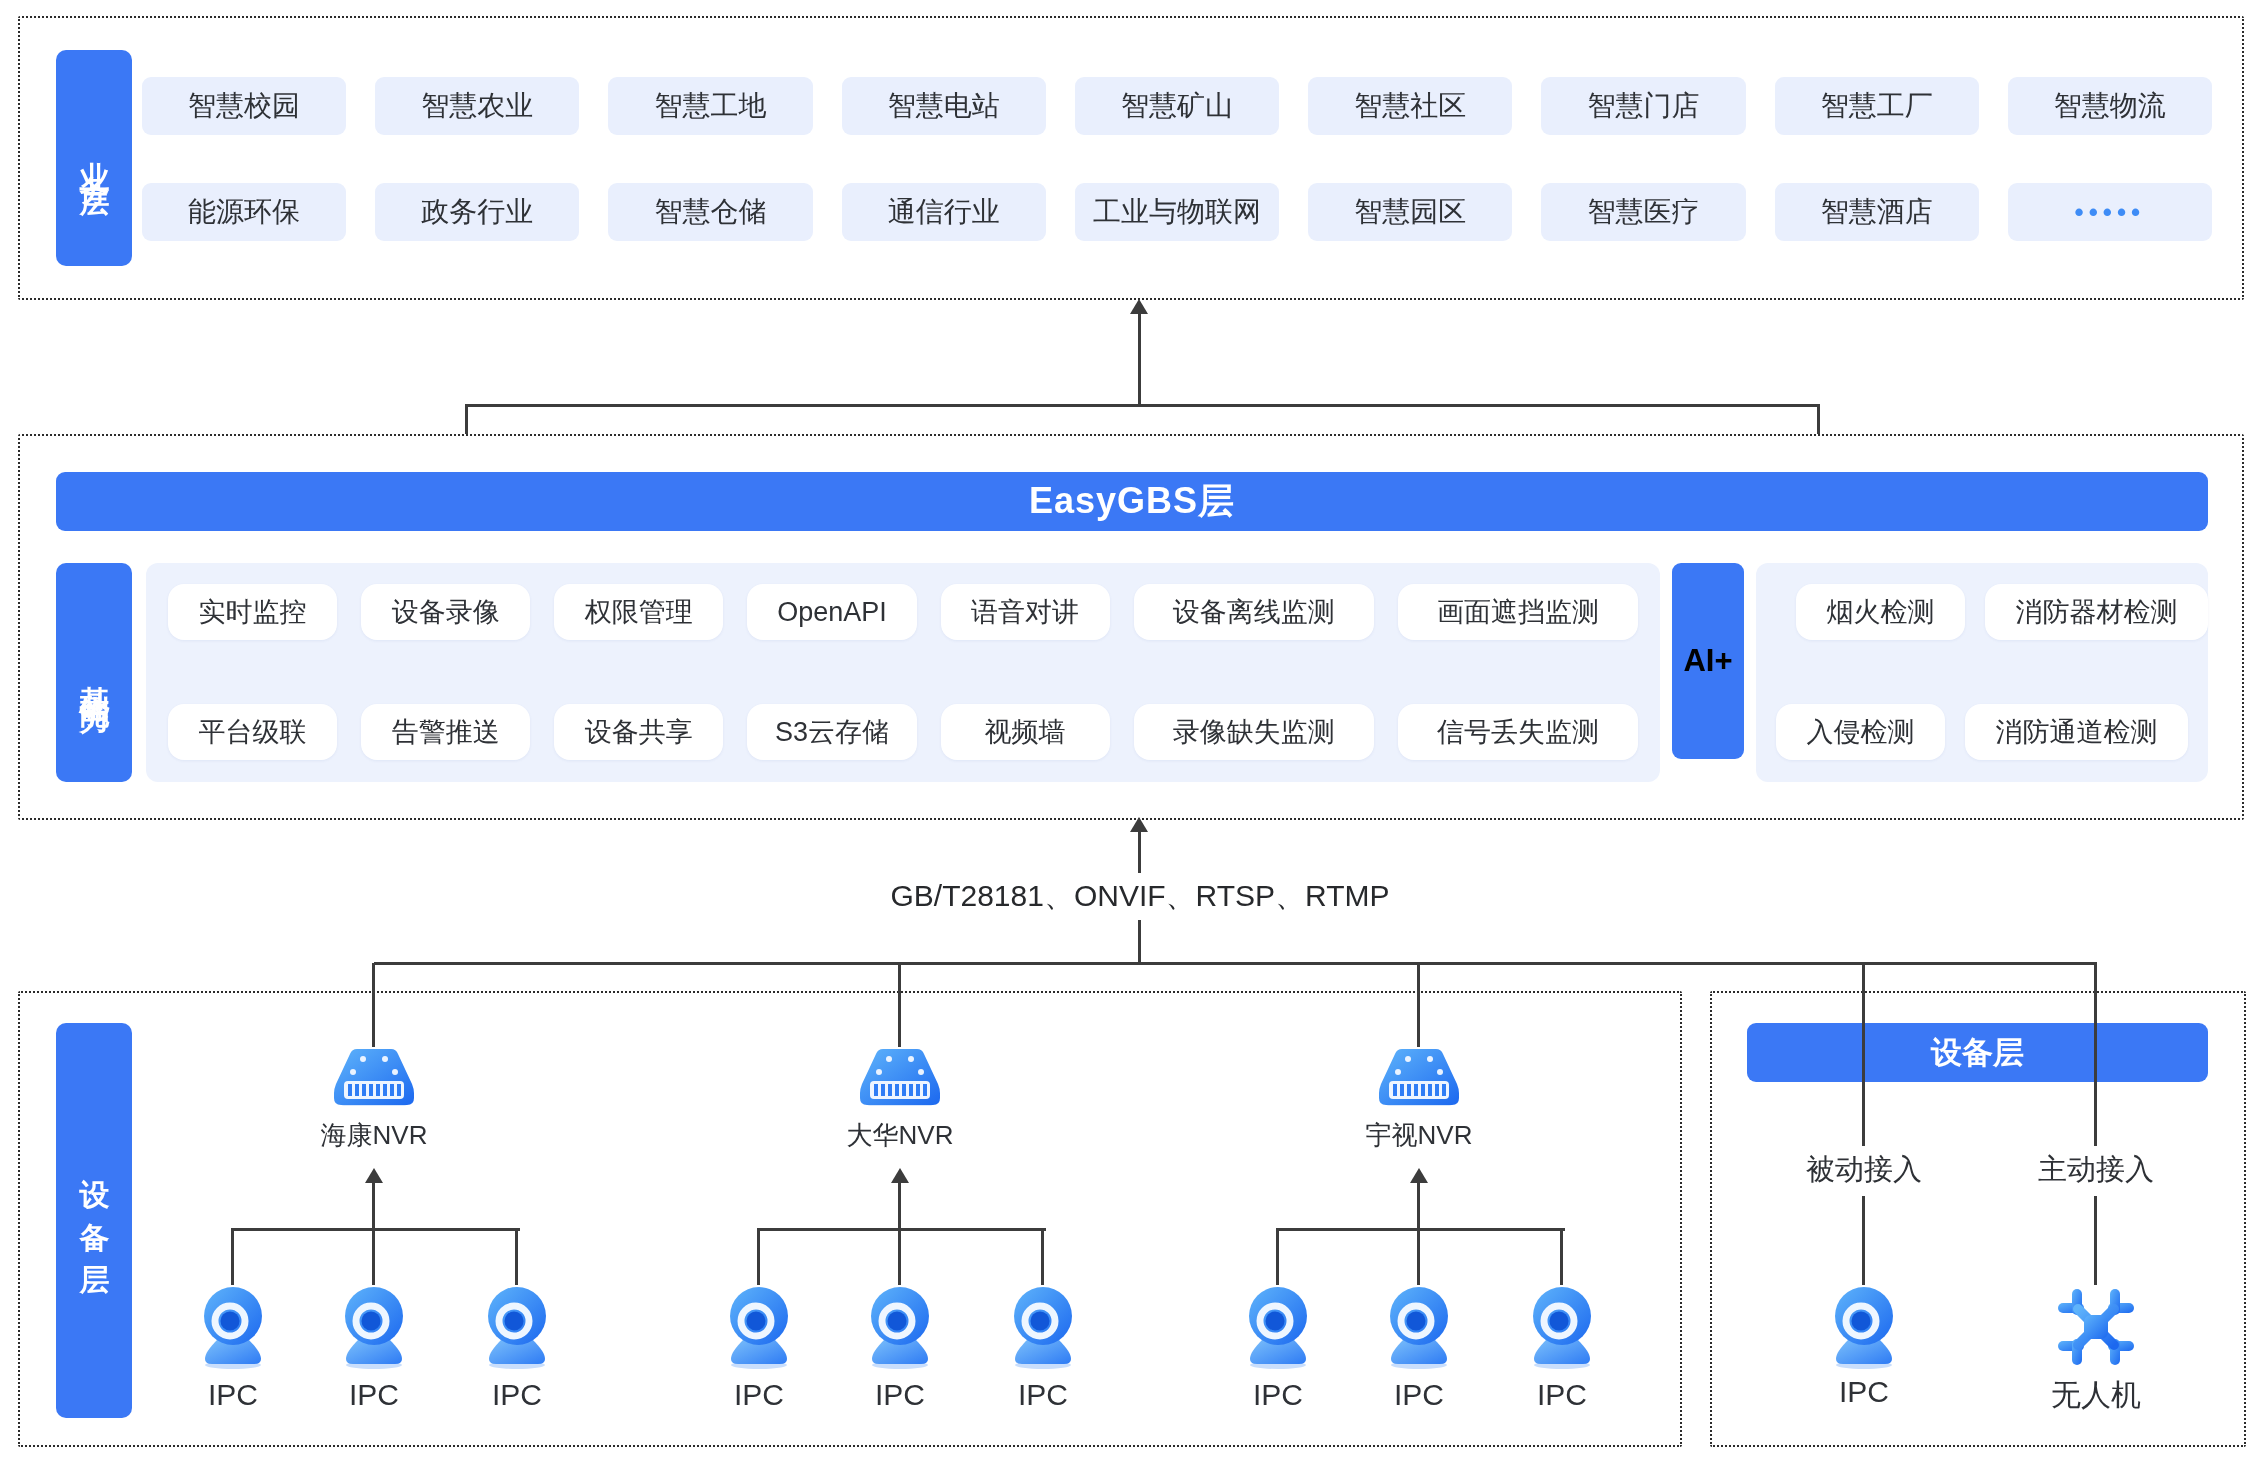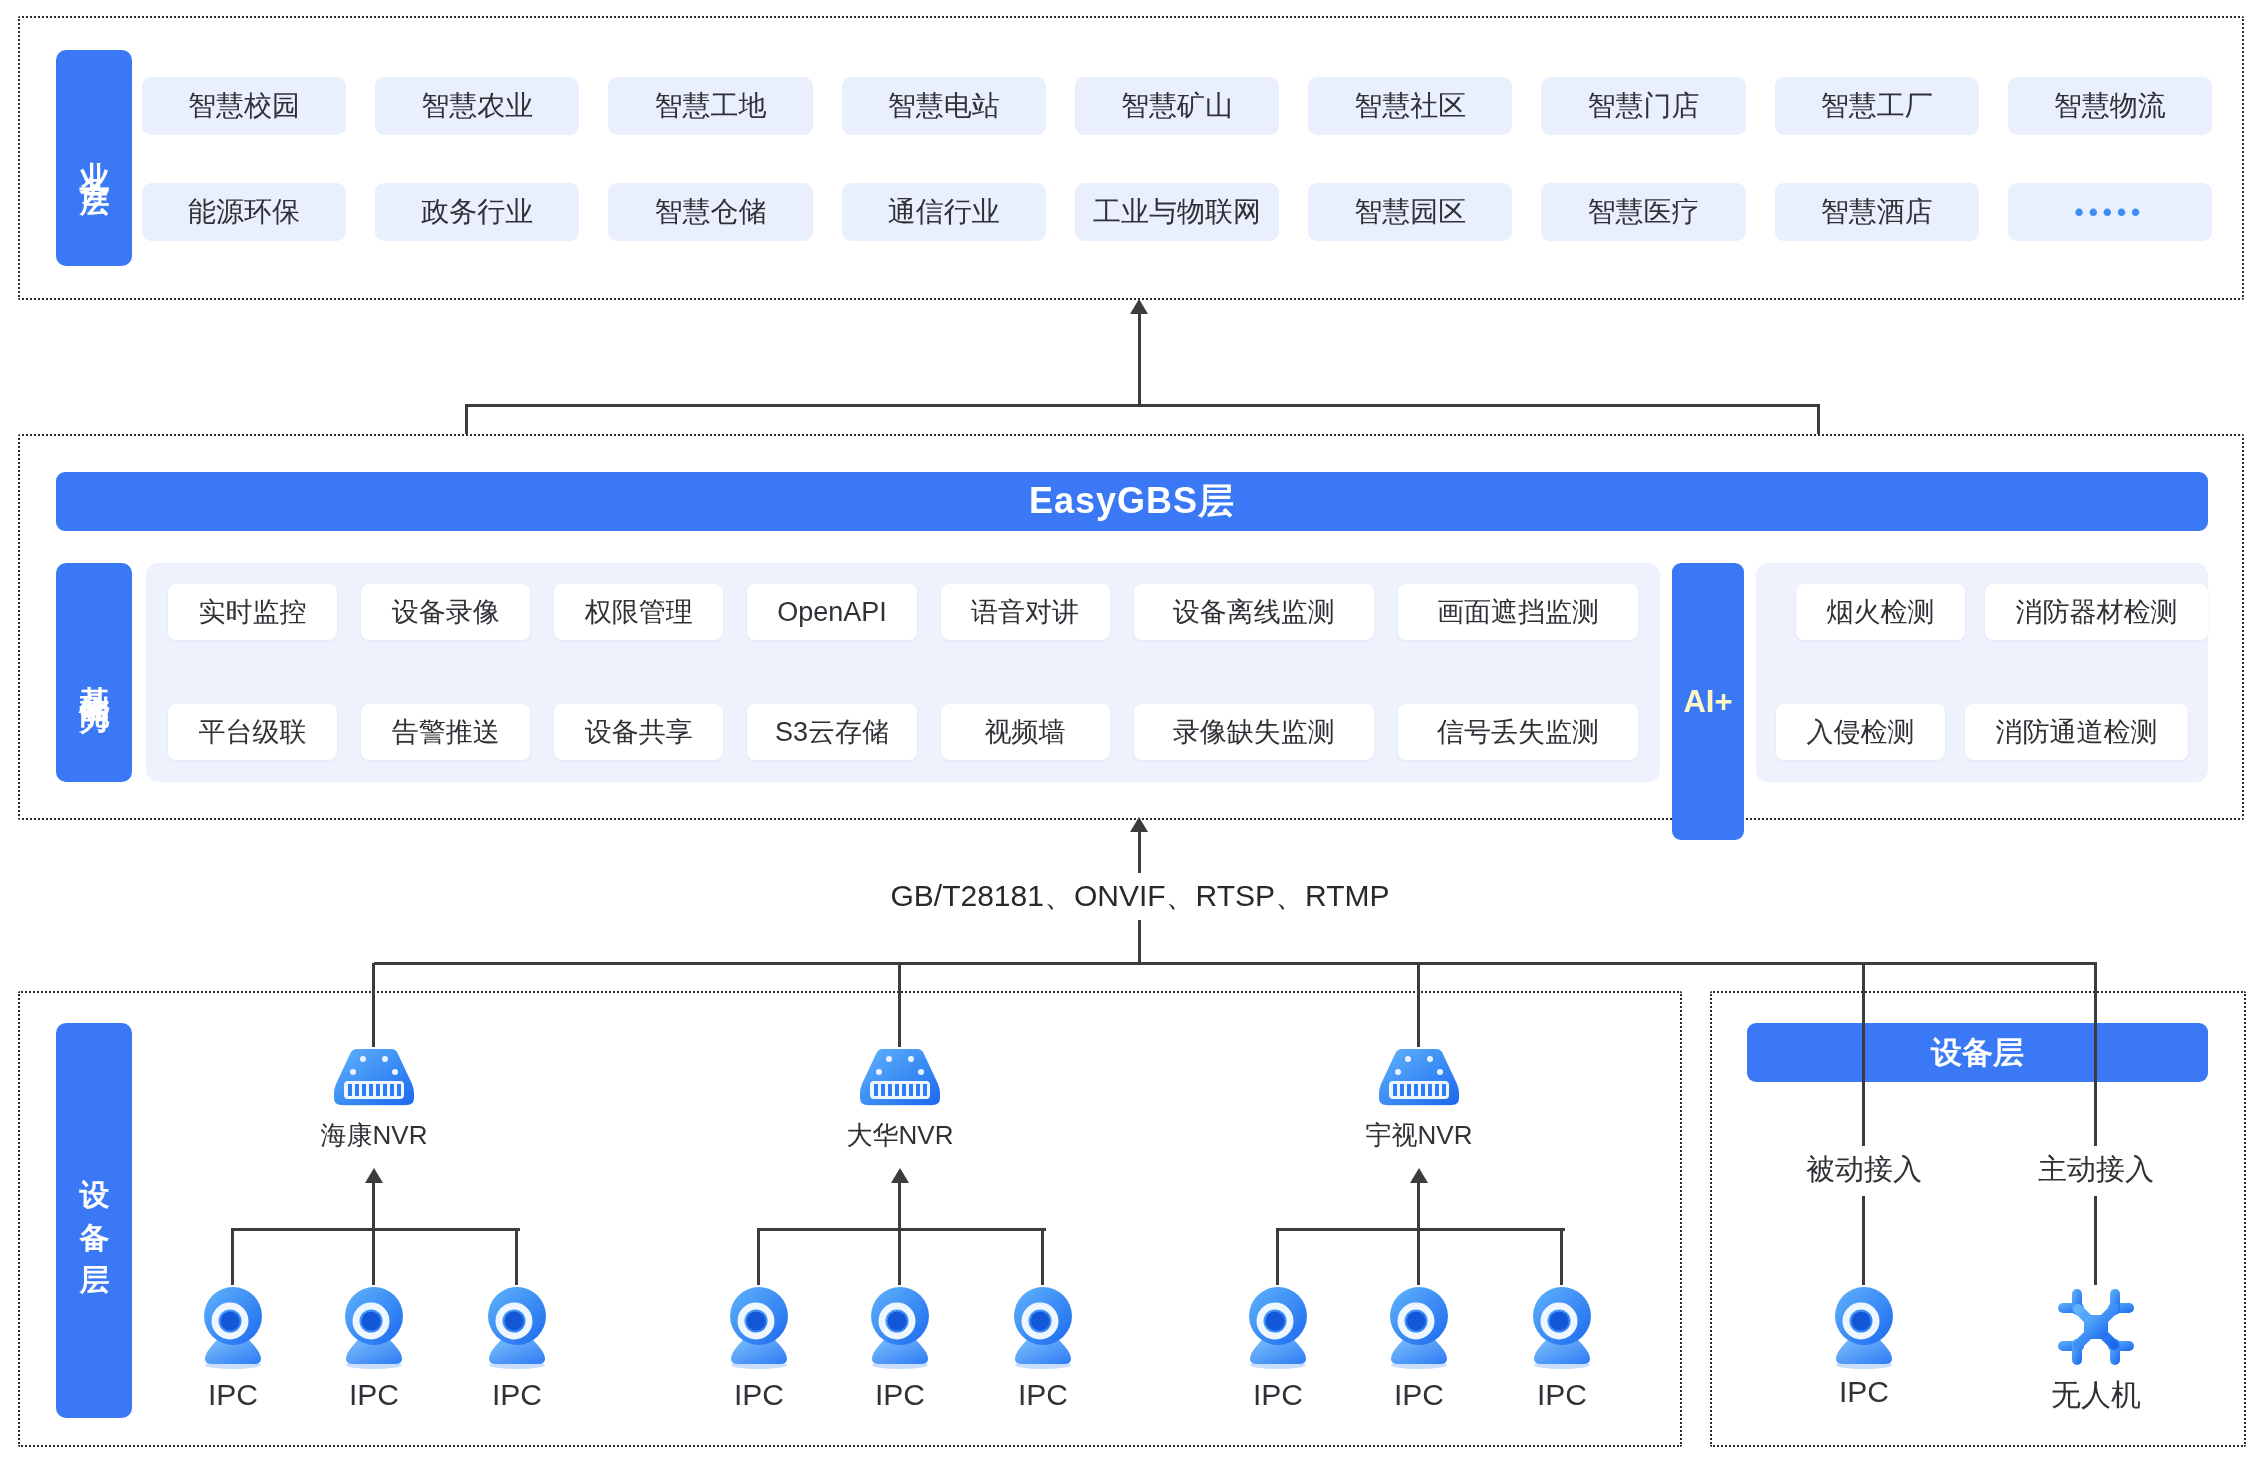--- a/index.html
+++ b/index.html
@@ -31,28 +31,28 @@
 
   
   #gbsBar{position:absolute;left:56px;top:472px;width:2152px;height:59px;background:#3b78f5;
           border-radius:9px;color:#fff;display:flex;align-items:center;justify-content:center;
           font-size:36px;font-weight:700;letter-spacing:1px;}
 
   
   .panel{position:absolute;background:#edf2fd;border-radius:12px;}
   #capPanel{left:146px;top:563px;width:1514px;height:219px;}
   #aiPanel{left:1756px;top:563px;width:452px;height:219px;}
-  #aiBadge{position:absolute;left:1672px;top:563px;width:72px;height:277px;background:#3b78f5;
-           border-radius:9px;color:#fef9c3;font-size:31px;font-weight:700;display:flex;
+  #aiBadge{position:absolute;left:1672px;top:563px;width:72px;height:196px;background:#3b78f5;
+           border-radius:9px;color:#000000;font-size:31px;font-weight:700;display:flex;
            align-items:center;justify-content:center;}
   .cap-row{position:absolute;left:22px;width:1470px;height:56px;display:flex;gap:24px;}
   #capRow1{top:21px;} #capRow2{top:141px;}
   .ai-row{position:absolute;left:20px;width:412px;height:56px;display:flex;gap:20px;}
   #aiRow1{top:21px;padding-left:20px;} #aiRow2{top:141px;}
-  .cap-chip{flex:1;background:#fff;border-radius:8px;display:flex;align-items:center;
+  .cap-chip{flex:1;background:#fff;border-radius:16px;display:flex;align-items:center;
             justify-content:center;font-size:27px;color:#2e3136;white-space:nowrap;
             box-shadow:0 1px 3px rgba(40,70,150,.07);}
   .cap-row div.cap-chip:nth-of-type(n+6){flex:1.42;}
   .ai-row div.cap-chip:nth-of-type(2){flex:1.32;}
 
   
   .h-line{position:absolute;height:3px;background:#3c3c3c;}
   .v-line{position:absolute;width:3px;background:#3c3c3c;}
   .arrow-up{position:absolute;width:0;height:0;border-left:9px solid transparent;
             border-right:9px solid transparent;border-bottom:15px solid #3c3c3c;}

